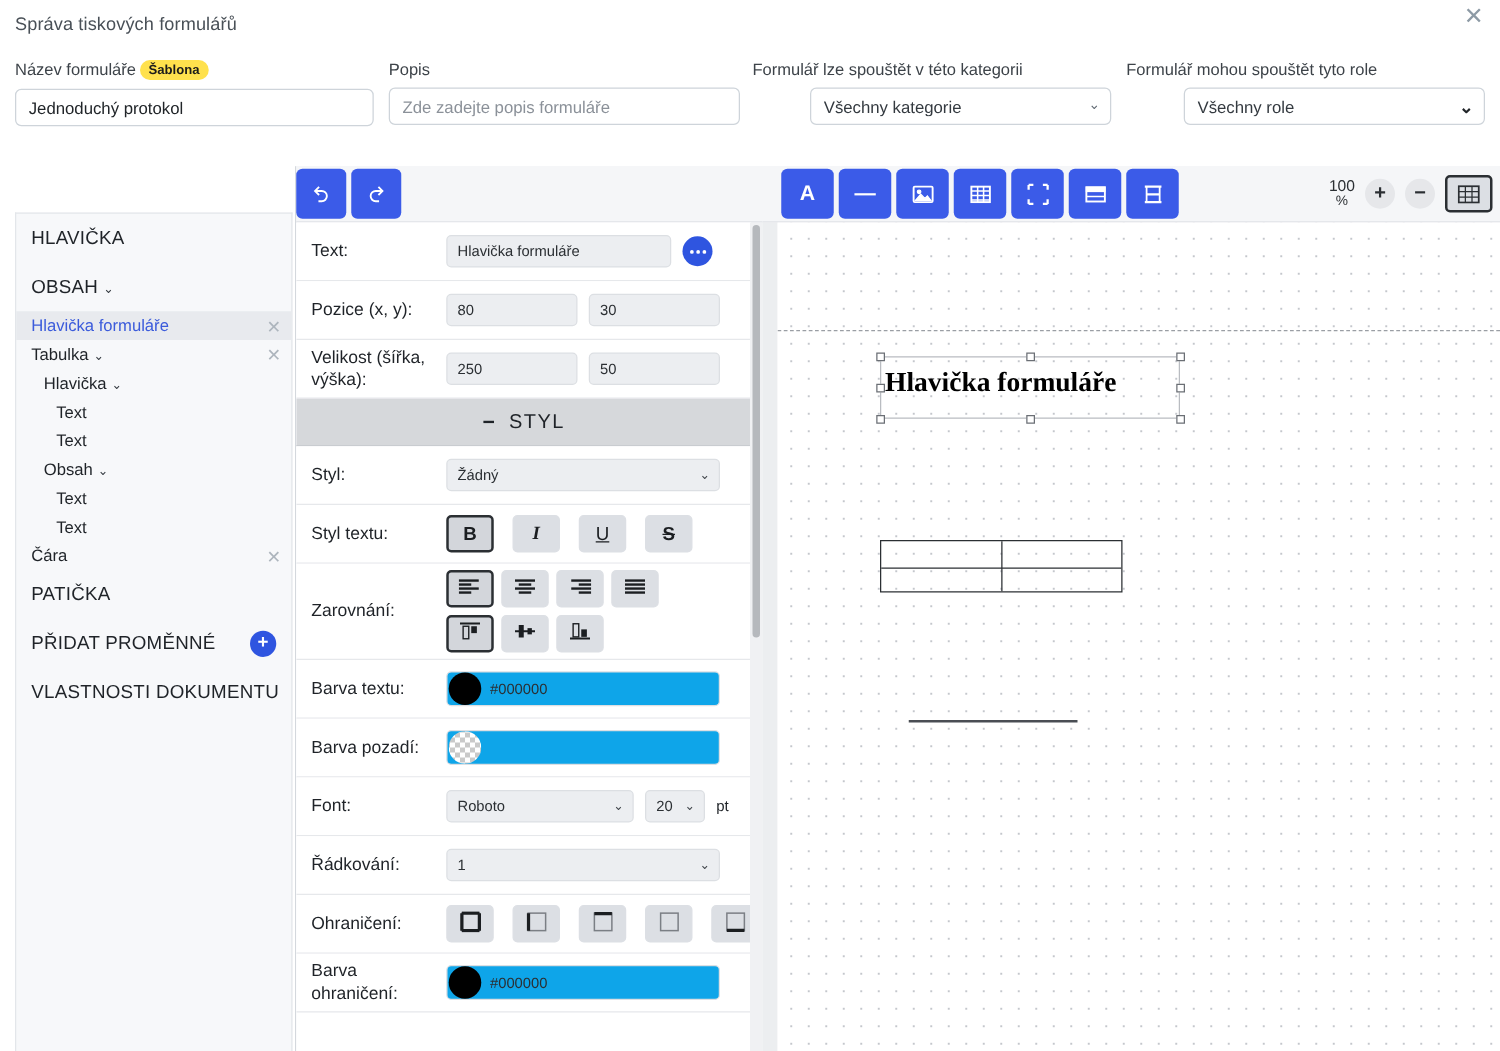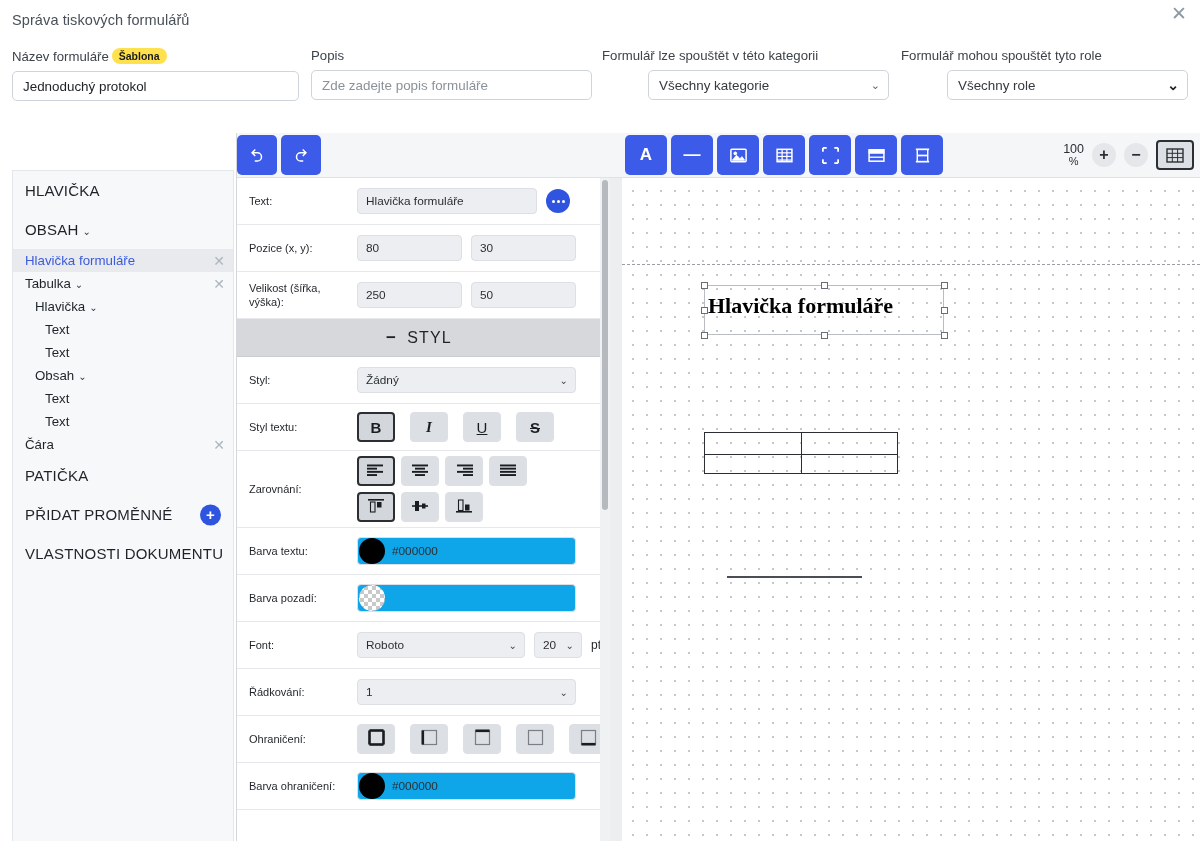--- a/index.html
+++ b/index.html
@@ -106,21 +106,21 @@
   .props-scroll {
     position: absolute; left: 0; top: 45px; width: 364px; height: 663px;
     background: #fff; overflow: hidden;
   }
   .prow {
     display: flex; align-items: center; min-height: 47px;
     border-bottom: 1px solid #e6e8eb; padding: 5px 10px 5px 12px;
     background: #fff;
   }
   .prow .plbl {
-    width: 108px; flex: 0 0 108px; font-size: 11px; color: #1f2328;
+    width: 108px; flex: 0 0 108px; font-size: 14px; color: #1f2328;
     line-height: 1.28;
   }
   .pctl { flex: 1; display: flex; align-items: center; gap: 9px; }
   .tinp {
     height: 26px; border: 1px solid #dcdfe3; border-radius: 4px;
     background: #eceef1; font-size: 11.8px; color: #2b2f33;
     padding: 0 8px; outline: none; font-family: "Liberation Sans", sans-serif;
   }
   .tinp.wide { width: 180px; }
   .tinp.half { width: 105px; }
@@ -144,21 +144,21 @@
     width: 219px; height: 26px; border: 1px solid #dcdfe3; border-radius: 4px;
     background: #eceef1; font-size: 11.8px; color: #2b2f33; padding: 0 8px;
     appearance: none; -webkit-appearance: none;
     font-family: "Liberation Sans", sans-serif; outline: none;
   }
   .psel-wrap { position: relative; display: inline-block; }
   .psel-wrap .c {
     position: absolute; right: 8px; top: 50%; transform: translateY(-50%);
     font-size: 10px; color: #41464b; pointer-events: none;
   }
-  .psel.fontname { width: 168px; }
+  .psel.fontname { width: 150px; }
   .psel.fontsize { width: 48px; }
   .unit { font-size: 12px; color: #1f2328; }
 
   .ibtn {
     width: 38px; height: 30px; background: #dcdfe4; border: 1px solid #dcdfe4;
     border-radius: 4px; display: inline-flex; align-items: center;
     justify-content: center; cursor: pointer; margin-right: 6px;
     font-size: 15px; color: #1b1e21;
   }
   .ibtn.active { border: 2px solid #2b2f33; background: #d3d6db; }

